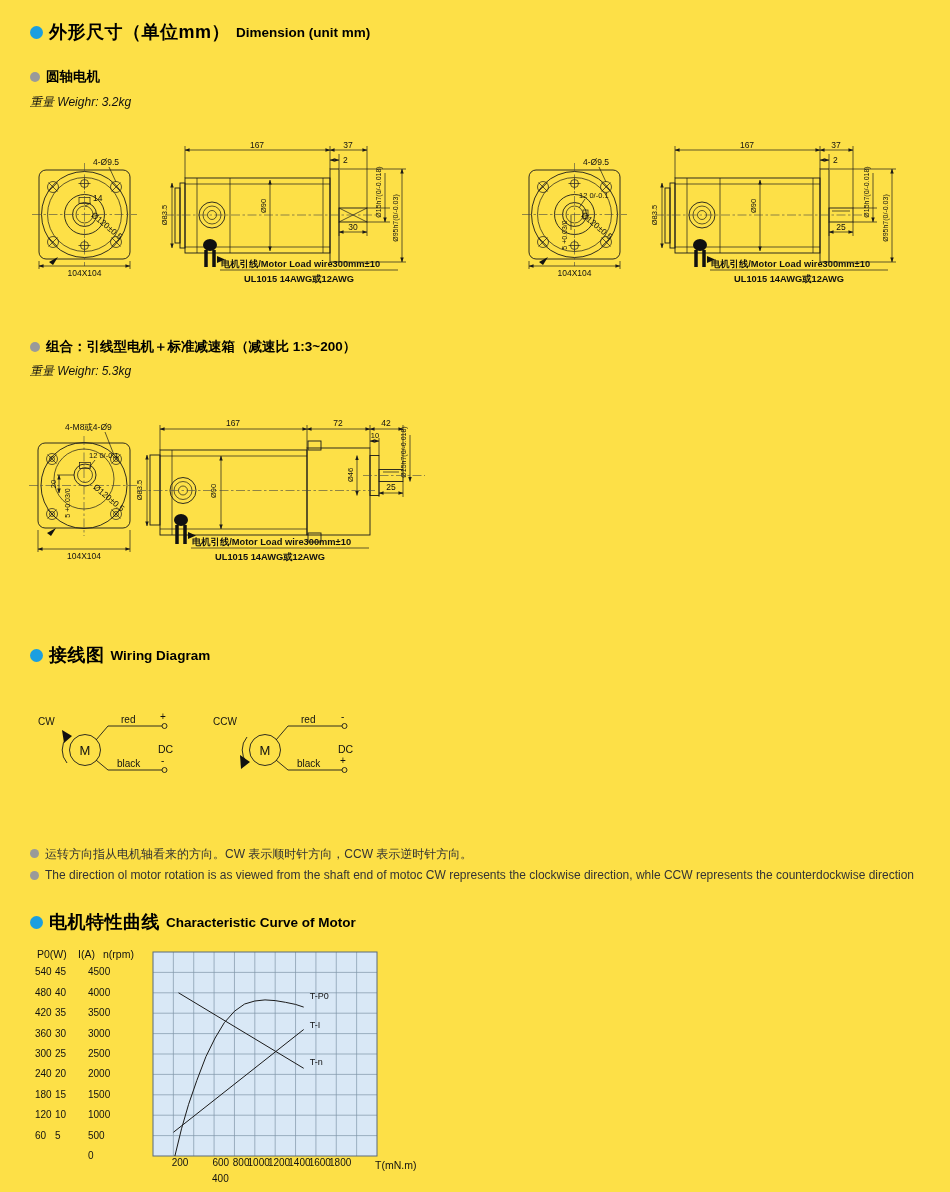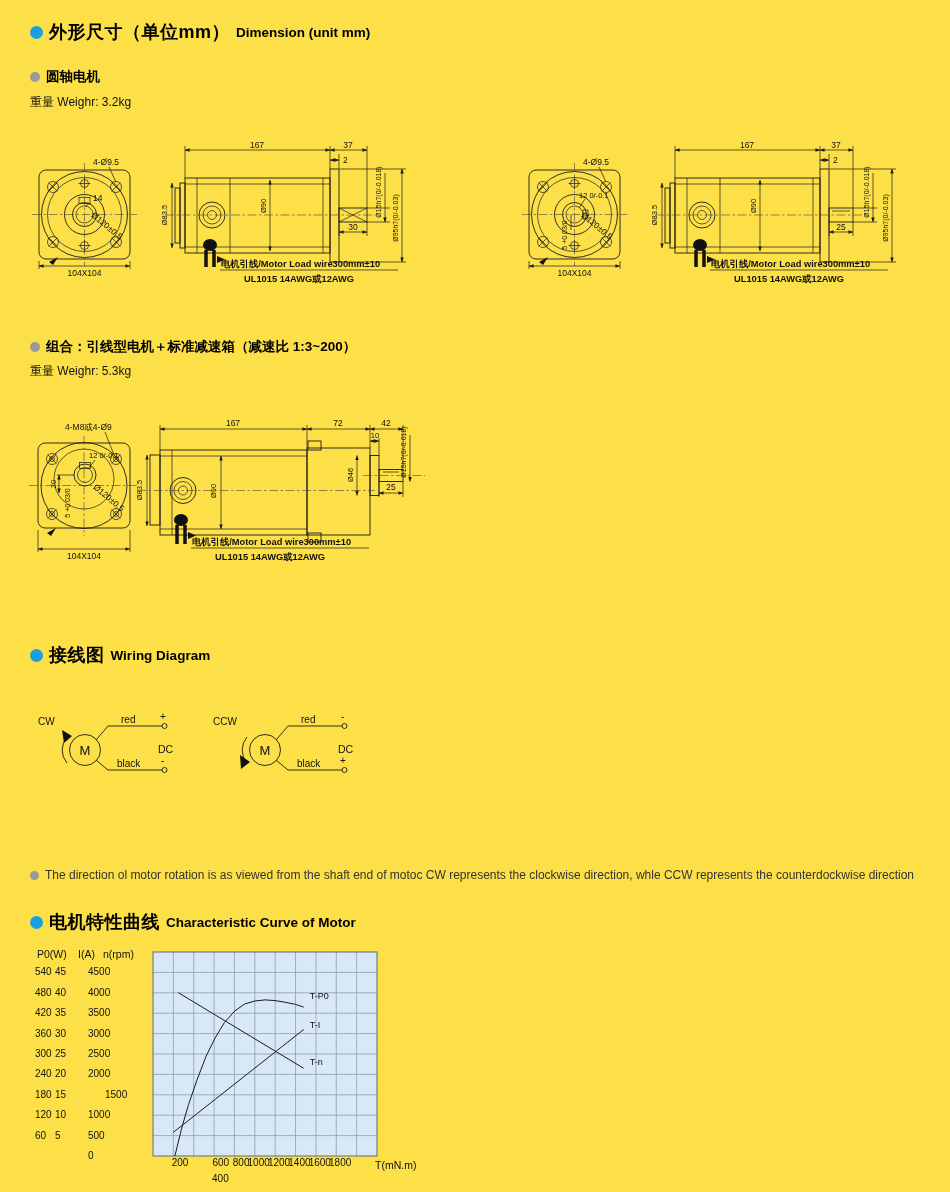--- a/index.html
+++ b/index.html
@@ -7,21 +7,21 @@
         font-family:"Liberation Sans",sans-serif;color:#000;}
   .abs{position:absolute;}
   .sec-head{display:flex;align-items:center;}
   .dot{border-radius:50%;flex:none;}
   .dot-blue{width:13px;height:13px;background:#1b9fe0;margin-right:6px;}
   .dot-gray{width:10px;height:10px;background:#9a9a9a;margin-right:6px;}
   .dot-gray-sm{width:9px;height:9px;background:#9a9a9a;margin-right:6px;margin-top:3px;}
   .zh-big{font-size:18px;font-weight:bold;letter-spacing:.5px;}
   .en-big{font-size:13.5px;font-weight:bold;margin-left:6px;}
   .zh-sub{font-size:13.5px;font-weight:bold;}
-  .weight{font-size:12px;color:#111;}
+  .weight{font-size:12px;color:#111;font-style:italic;}
   .note-line{display:flex;align-items:flex-start;font-size:12px;color:#333;width:900px;}
   svg{overflow:visible;}
   svg text{font-family:"Liberation Sans",sans-serif;fill:#111;}
   .ln{stroke:#1a1a1a;stroke-width:0.9;fill:none;}
   .lnth{stroke:#1a1a1a;stroke-width:0.7;fill:none;}
   .cl{stroke:#444;stroke-width:0.6;fill:none;stroke-dasharray:9 2.5 2.5 2.5;}
   .dimt{font-size:8.5px;}
   .dimt7{font-size:7px;}
   .dimt75{font-size:7.5px;}
   .noteb{font-size:9.3px;font-weight:bold;}
@@ -396,20 +396,24 @@
       <text class="wiret" x="276" y="23">red</text>
       <text class="wiret" x="316" y="20">-</text>
       <path class="ln" d="M 251,60 L 263,70 L 317,70"></path>
       <circle class="ln" cx="319.5" cy="70" r="2.5" fill="#fff"></circle>
       <text class="wiret" x="272" y="67">black</text>
       <text class="wiret" x="315" y="64">+</text>
       <text x="313" y="53" font-size="10.5">DC</text>
     </g>
   </svg>
 
+  <div class="abs note-line" style="left:30px;top:846px">
+    <span class="dot dot-gray-sm"></span>
+    <span>运转方向指从电机轴看来的方向。CW 表示顺时针方向，CCW 表示逆时针方向。</span>
+  </div>
   <div class="abs note-line" style="left:30px;top:868px">
     <span class="dot dot-gray-sm"></span>
     <span>The direction ol motor rotation is as viewed from the shaft end of motoc CW represents the clockwise direction, whle CCW represents the counterdockwise direction</span>
   </div>
 
   <div class="abs sec-head" style="left:30px;top:910px">
     <span class="dot dot-blue"></span>
     <span class="zh-big">电机特性曲线</span>
     <span class="en-big">Characteristic Curve of Motor</span>
   </div>
@@ -465,21 +469,21 @@
         <div class="tick" style="left: 18px; width: 40px; top: 123.4px;">20</div>
         <div class="tick" style="left: 18px; width: 40px; top: 143.8px;">15</div>
         <div class="tick" style="left: 18px; width: 40px; top: 164.2px;">10</div>
         <div class="tick" style="left: 18px; width: 40px; top: 184.6px;">5</div>
         <div class="tick" style="left: 51px; width: 40px; top: 21.4px;">4500</div>
         <div class="tick" style="left: 51px; width: 40px; top: 41.8px;">4000</div>
         <div class="tick" style="left: 51px; width: 40px; top: 62.2px;">3500</div>
         <div class="tick" style="left: 51px; width: 40px; top: 82.6px;">3000</div>
         <div class="tick" style="left: 51px; width: 40px; top: 103px;">2500</div>
         <div class="tick" style="left: 51px; width: 40px; top: 123.4px;">2000</div>
-        <div class="tick" style="left: 51px; width: 40px; top: 143.8px; margin-left: 17px;">1500</div>
+        <div class="tick" style="left: 51px; width: 40px; top: 143.8px;">1500</div>
         <div class="tick" style="left: 51px; width: 40px; top: 164.2px;">1000</div>
         <div class="tick" style="left: 51px; width: 40px; top: 184.6px;">500</div>
         <div class="tick" style="left: 51px; width: 40px; top: 205px;">0</div>
         <div class="xtick" style="left: 121.364px; width: 30px; top: 212px;">200</div>
         <div class="xtick" style="left: 141.727px; width: 30px; top: 228px; margin-left: 20px;">400</div>
         <div class="xtick" style="left: 162.091px; width: 30px; top: 212px;">600</div>
         <div class="xtick" style="left: 182.455px; width: 30px; top: 212px;">800</div>
         <div class="xtick" style="left: 202.818px; width: 30px; top: 212px;">1000</div>
         <div class="xtick" style="left: 223.182px; width: 30px; top: 212px;">1200</div>
         <div class="xtick" style="left: 243.545px; width: 30px; top: 212px;">1400</div>

